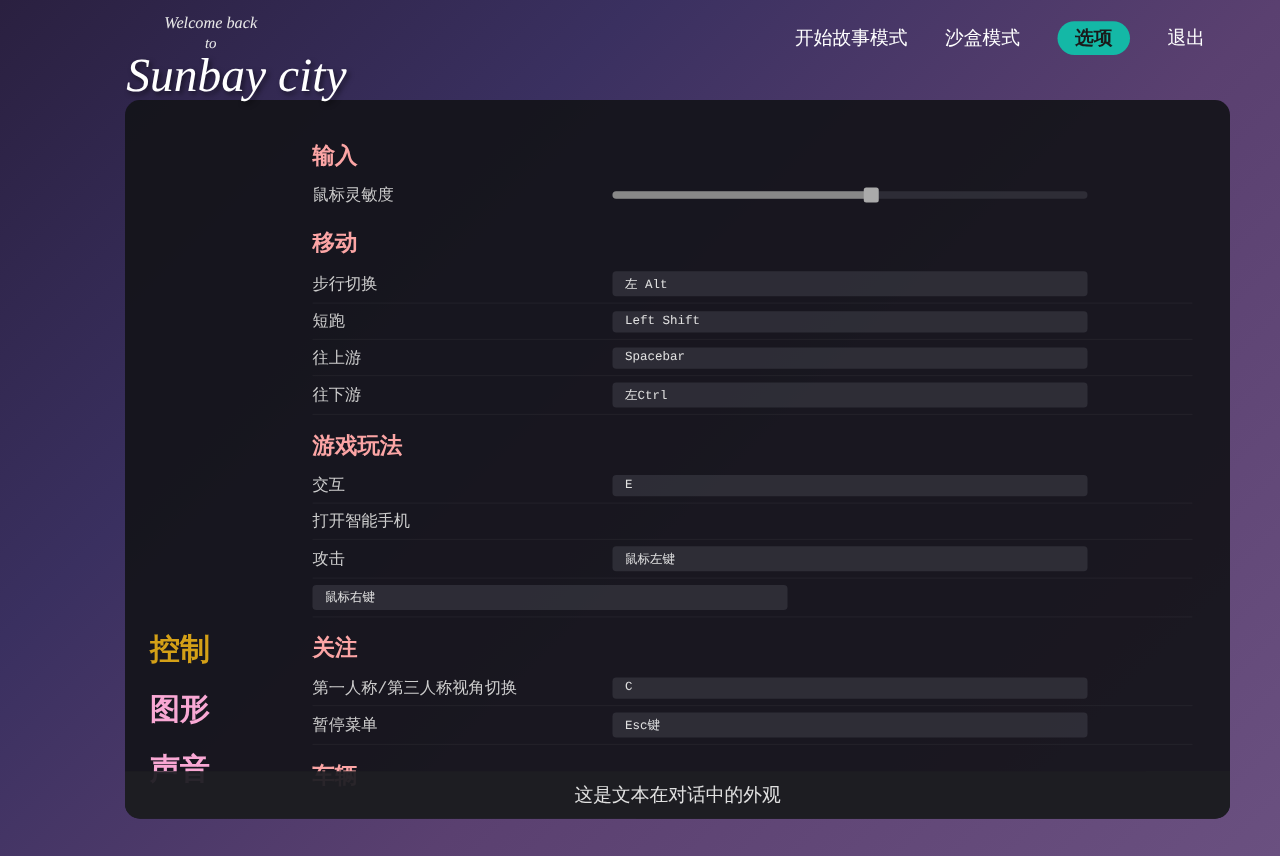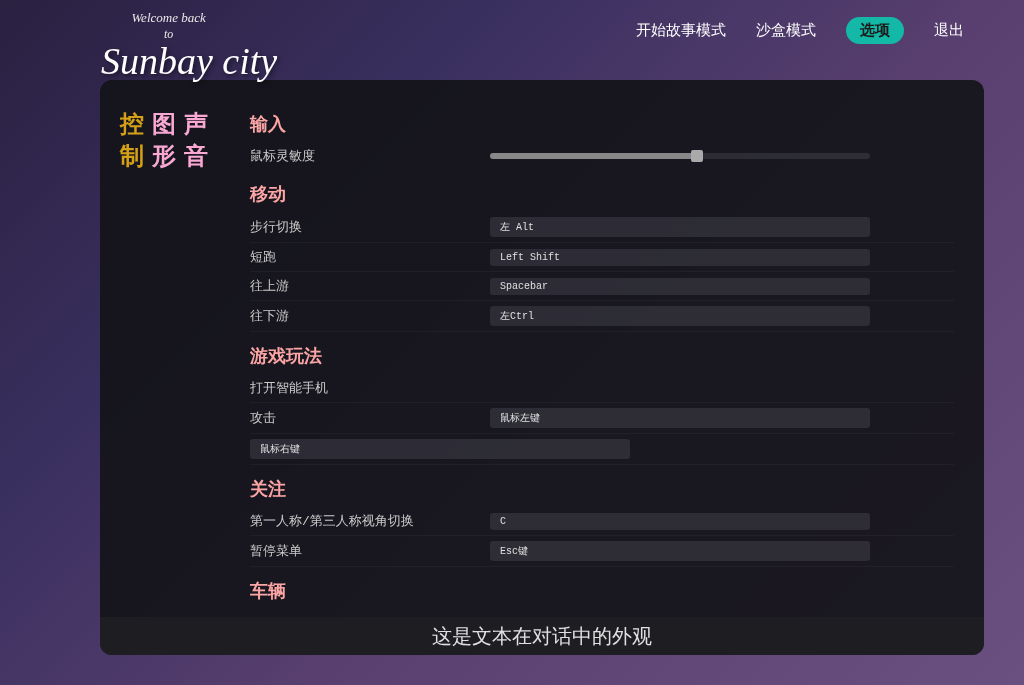--- a/index.html
+++ b/index.html
@@ -74,24 +74,25 @@
       bottom: 30px;
       background: rgba(20, 20, 25, 0.92);
       border-radius: 12px;
       display: flex;
       overflow: hidden;
     }
 
     
     .sidebar {
       width: 120px;
-      padding: 24px 20px 20px 20px;
-      display: flex;
-      flex-direction: row;
+      padding: 60px 20px 20px 20px;
+      display: flex;
+      flex-direction: column;
       gap: 8px;
+      justify-content: flex-end;
     }
     .sidebar-item {
       font-size: 24px;
       font-weight: bold;
       cursor: pointer;
       padding: 4px 0;
     }
     .sidebar-item.active {
       color: #d4a017;
     }
@@ -186,21 +187,21 @@
       left: 0;
       right: 0;
       height: 38px;
       background: rgba(30,30,35,0.95);
       display: flex;
       align-items: center;
       justify-content: center;
     }
     .preview-text {
       color: #e0e0e0;
-      font-size: 20px;
+      font-size: 15px;
     }
   </style>
 </head>
 <body>
 
 <div class="logo">
   <div class="logo-welcome">
     <span>Welcome back</span><br>
     <span style="font-size:12px;">to</span>
   </div>
@@ -246,20 +247,24 @@
       <div class="keybind-label">往上游</div>
       <div class="keybind-value">Spacebar</div>
     </div>
     <div class="keybind-row">
       <div class="keybind-label">往下游</div>
       <div class="keybind-value">左Ctrl</div>
     </div>
 
     <div class="section-title">游戏玩法</div>
     <div class="keybind-row">
+      <div class="keybind-label">交互</div>
+      <div class="keybind-value">E</div>
+    </div>
+    <div class="keybind-row">
       <div class="keybind-label">打开智能手机</div>
     </div>
     <div class="keybind-row">
       <div class="keybind-label">攻击</div>
       <div class="keybind-value">鼠标左键</div>
     </div>
     <div class="keybind-row">
       <div class="keybind-value">鼠标右键</div>
     </div>
 

